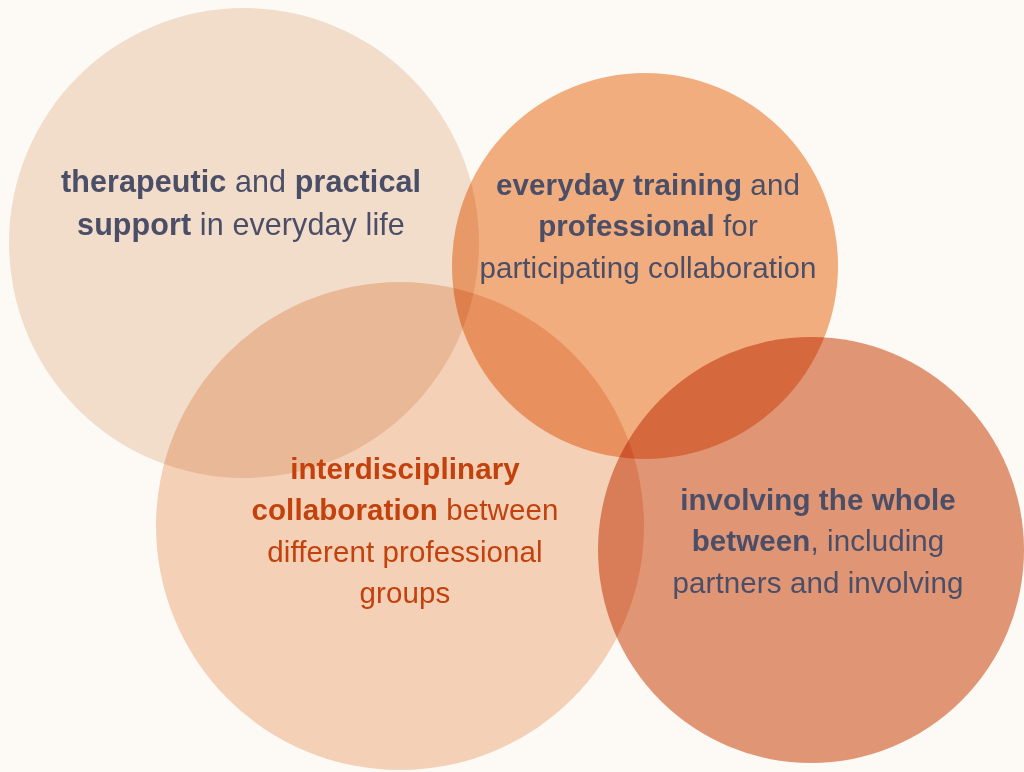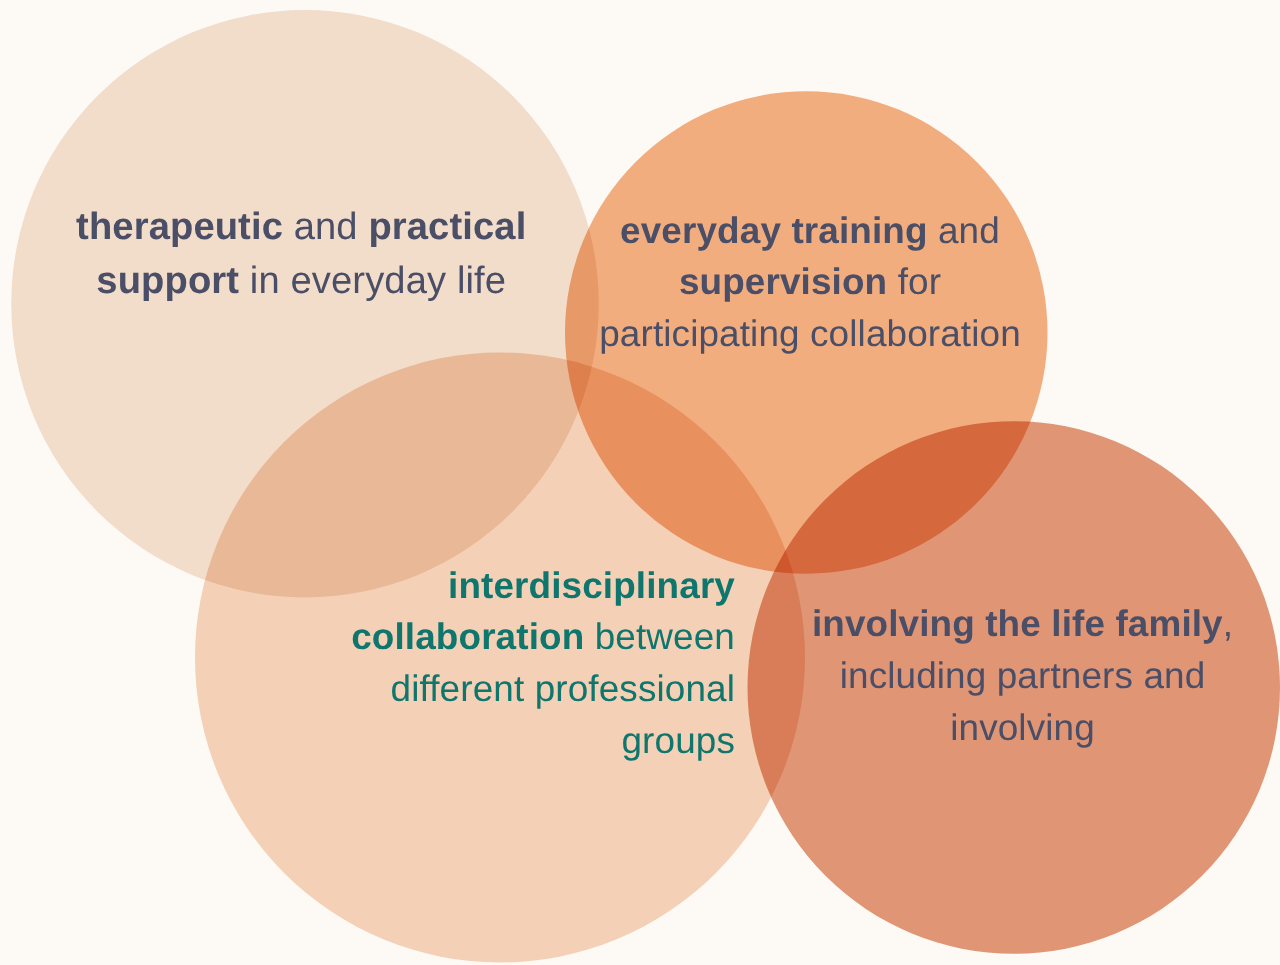--- a/index.html
+++ b/index.html
@@ -89,19 +89,19 @@
   <div class="blob" id="blob-1" style="left: 9px; top: 8px; width: 470px; height: 470px; background: rgb(244, 226, 211);"></div>
 
   <div class="blob" id="blob-2" style="left: 452px; top: 73px; width: 386px; height: 386px; background: rgb(244, 177, 131);"></div>
 
   <div class="blob" id="blob-3" style="left: 156px; top: 282px; width: 488px; height: 488px; background: rgb(246, 214, 190);"></div>
 
   <div class="blob" id="blob-4" style="left: 598px; top: 337px; width: 426px; height: 426px; background: rgb(226, 153, 122);"></div>
 
   <div class="tblock" id="text-1" style="color: rgb(74, 78, 102);"><b>therapeutic</b><span class="reg"> and </span><b>practical support</b><span class="reg"> in everyday life</span></div>
 
-  <div class="tblock" id="text-2" style="color: rgb(74, 78, 102);"><b>everyday training</b><span class="reg"> and </span><b>supervision</b><span class="reg"> for participating collaboration</span></div>
+  <div class="tblock" id="text-2" style="color: rgb(74, 78, 102);"><b>everyday training</b><span class="reg"> and </span><b>professional</b><span class="reg"> for participating collaboration</span></div>
 
-  <div class="tblock" id="text-3" style="color: #0f766e; text-align: right;"><b>interdisciplinary collaboration</b><span class="reg"> between different professional groups</span></div>
+  <div class="tblock" id="text-3" style="color: #c2410c;"><b>interdisciplinary collaboration</b><span class="reg"> between different professional groups</span></div>
 
-  <div class="tblock" id="text-4" style="color: rgb(74, 78, 102);"><b>involving the life family</b><span class="reg">, including partners and involving</span></div>
+  <div class="tblock" id="text-4" style="color: rgb(74, 78, 102);"><b>involving the whole between</b><span class="reg">, including partners and involving</span></div>
 
 </div>
 
 </body></html>

